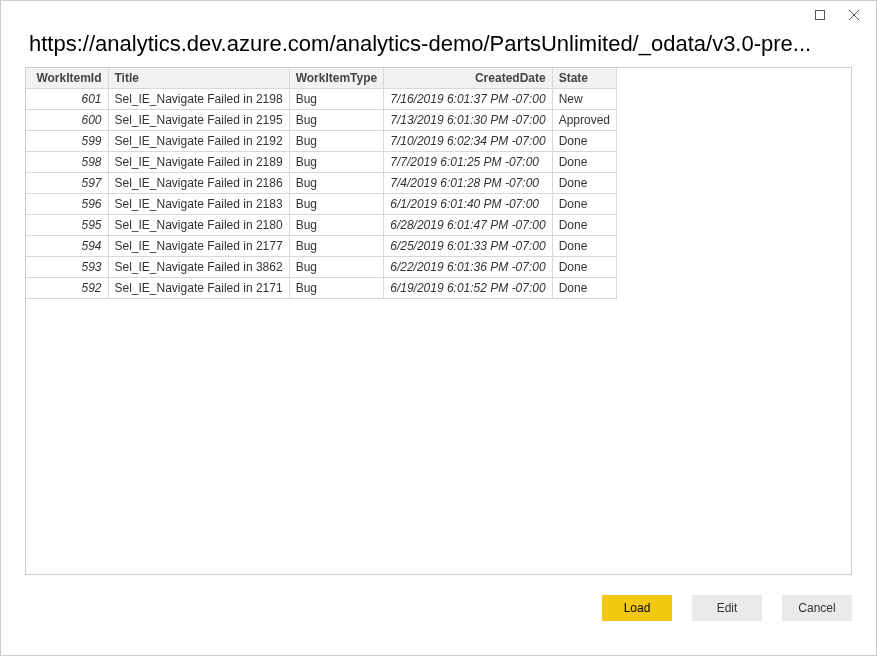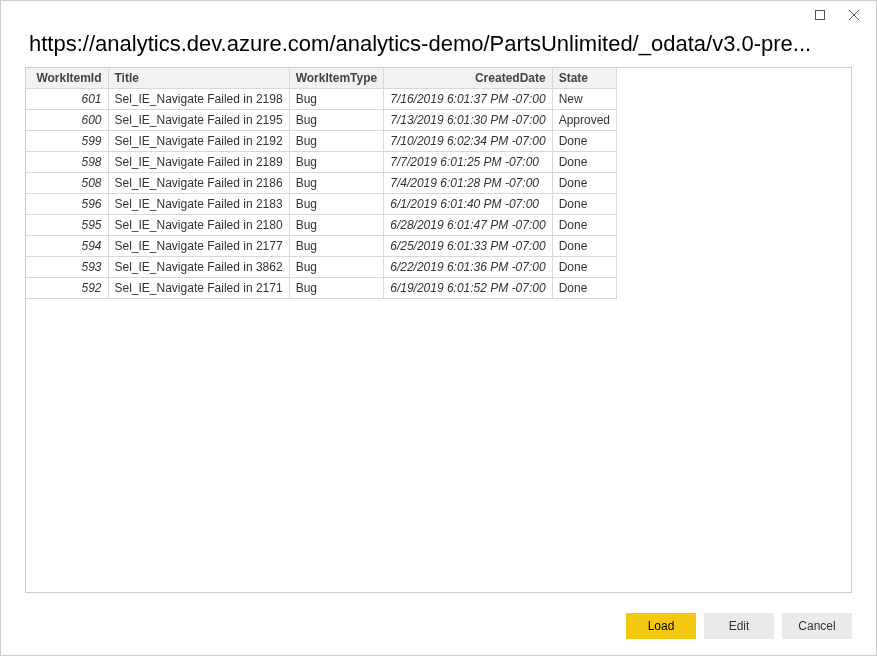--- a/index.html
+++ b/index.html
@@ -113,22 +113,22 @@
     th.col-date {
       font-style: normal;
       text-align: right;
     }
     .col-state {
       width: 52px;
     }
     .footer {
       display: flex;
       justify-content: flex-end;
-      gap: 8px;
-      padding: 10px 24px 16px 24px;
+      gap: 20px;
+      padding: 10px 24px 34px 24px;
     }
     .btn {
       min-width: 70px;
       height: 26px;
       padding: 0 16px;
       border: none;
       font-family: inherit;
       font-size: 12px;
       cursor: default;
       background: #eaeaea;
@@ -194,21 +194,21 @@
             <td class="col-state">Done</td>
           </tr>
           <tr>
             <td class="col-id">598</td>
             <td class="col-title">Sel_IE_Navigate Failed in 2189</td>
             <td class="col-type">Bug</td>
             <td class="col-date">7/7/2019 6:01:25 PM -07:00</td>
             <td class="col-state">Done</td>
           </tr>
           <tr>
-            <td class="col-id">508</td>
+            <td class="col-id">597</td>
             <td class="col-title">Sel_IE_Navigate Failed in 2186</td>
             <td class="col-type">Bug</td>
             <td class="col-date">7/4/2019 6:01:28 PM -07:00</td>
             <td class="col-state">Done</td>
           </tr>
           <tr>
             <td class="col-id">596</td>
             <td class="col-title">Sel_IE_Navigate Failed in 2183</td>
             <td class="col-type">Bug</td>
             <td class="col-date">6/1/2019 6:01:40 PM -07:00</td>

